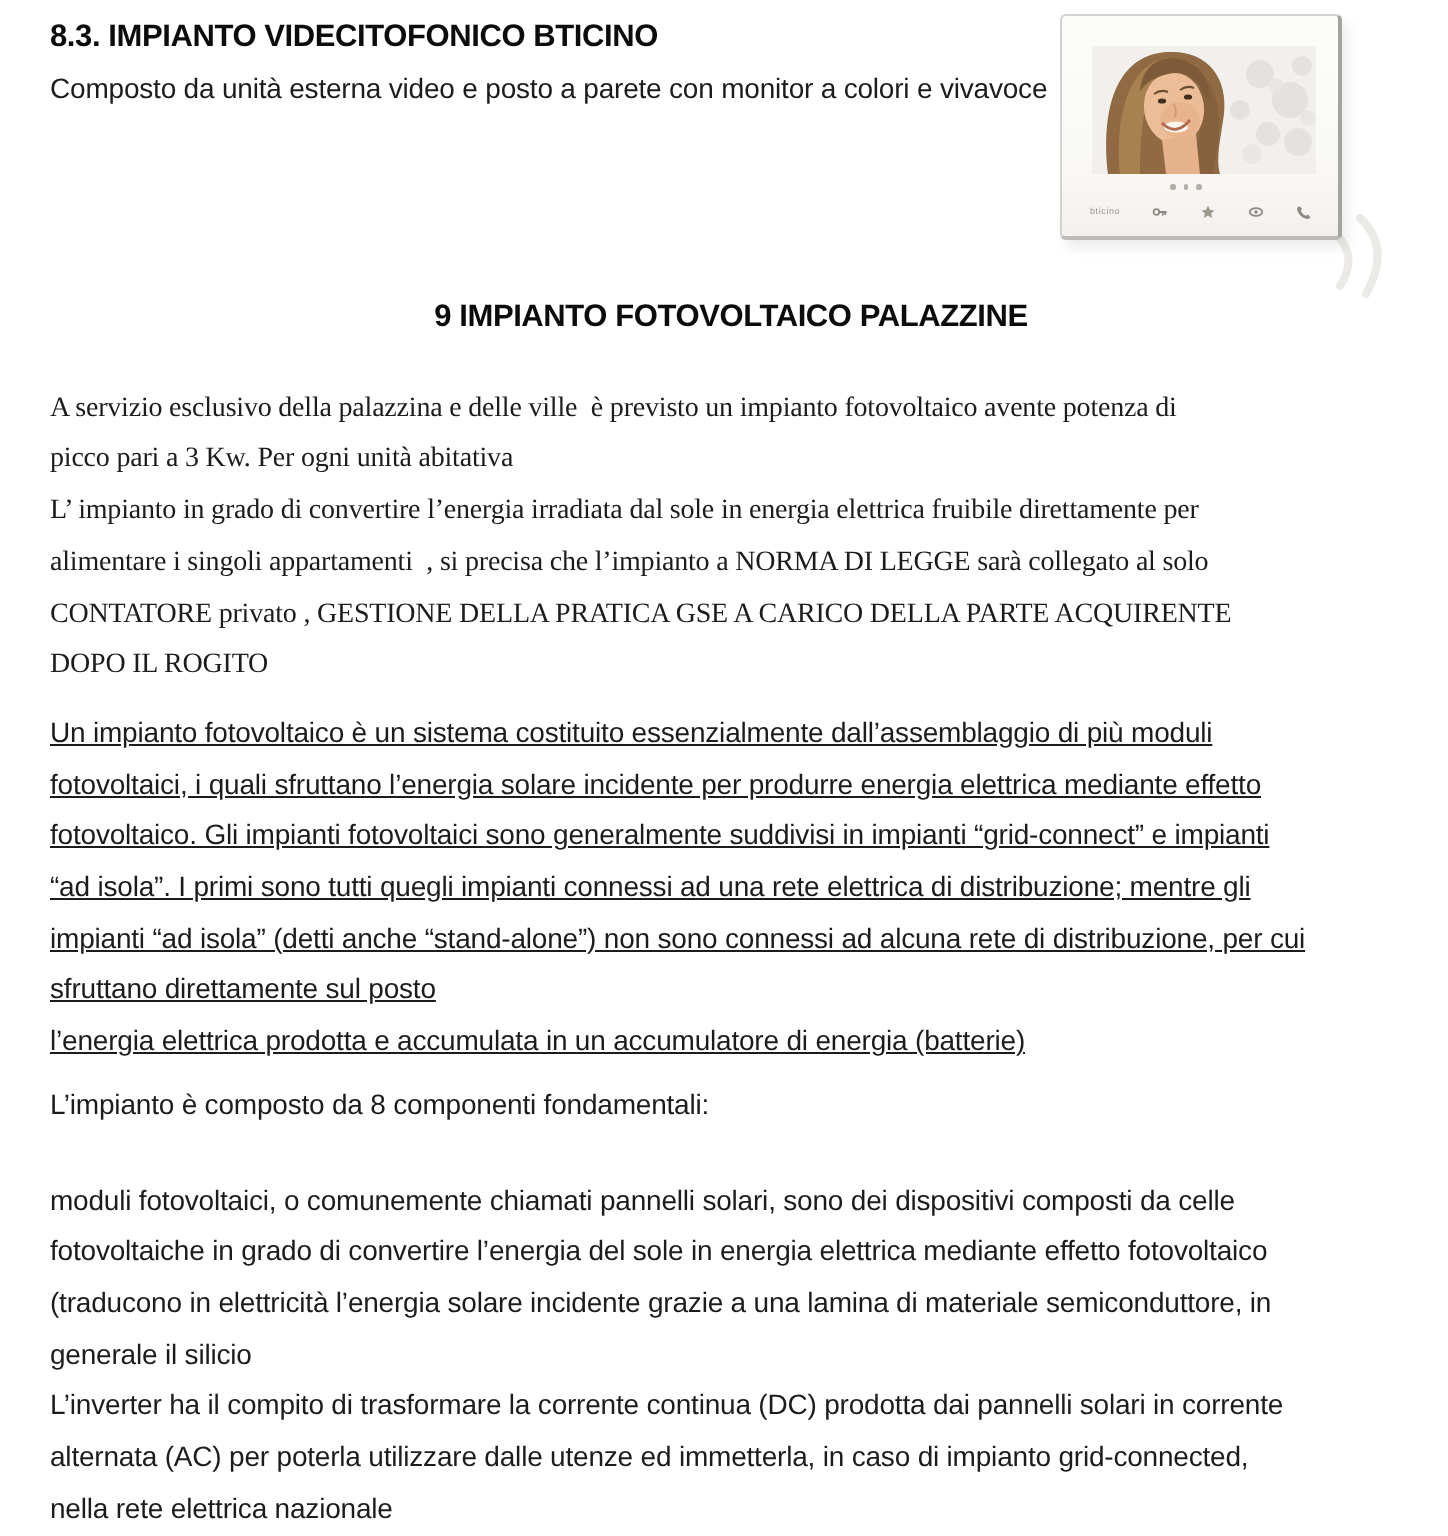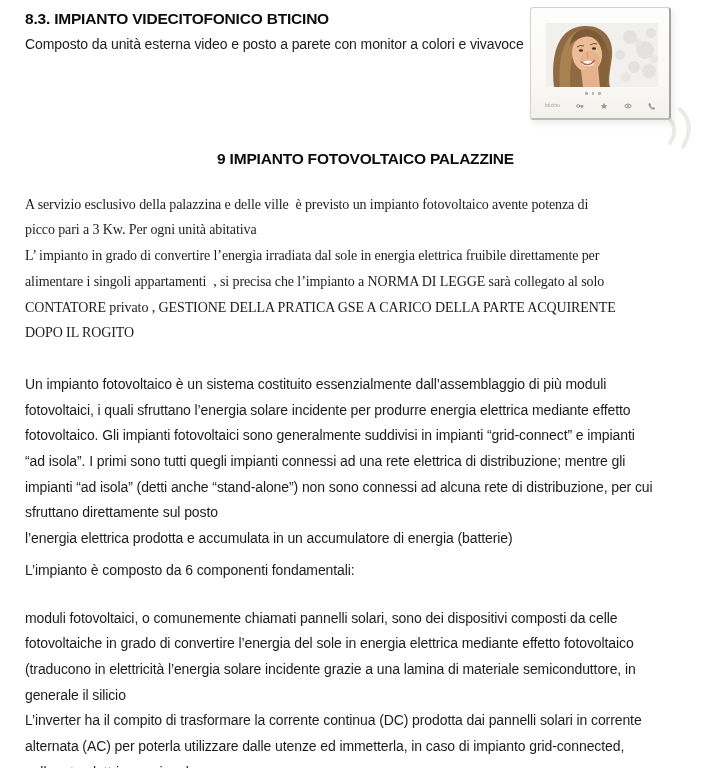--- a/index.html
+++ b/index.html
@@ -28,21 +28,21 @@
   .para {
     margin: 0;
     font-size: 14px;
     line-height: 25.7px;
     letter-spacing: -0.1px;
     color: #1c1c1c;
     white-space: pre-wrap;
   }
   .h-foto  { margin-top: 88px; text-align: center; }
   .p-serv  { margin-top: 20px; font-family: Liberation Serif, serif; }
-  .p-tipi  { margin-top: 26px; }
+  .p-tipi  { margin-top: 8px; text-decoration: underline; }
   .p-comp  { margin-top: 6px;  }
   .p-modu  { margin-top: 22px; }
 
   
   .intercom {
     position: absolute;
     left: 530px; top: 7px;
     width: 138px; height: 110px;
     margin: 0;
     background: linear-gradient(180deg, #fdfdfc 0%, #f9f8f5 70%, #f2f1ed 100%);
@@ -112,21 +112,21 @@
 alimentare i singoli appartamenti  , si precisa che l’impianto a NORMA DI LEGGE sarà collegato al solo
 CONTATORE privato , GESTIONE DELLA PRATICA GSE A CARICO DELLA PARTE ACQUIRENTE
 DOPO IL ROGITO</p>
     <p class="para p-tipi">Un impianto fotovoltaico è un sistema costituito essenzialmente dall’assemblaggio di più moduli
 fotovoltaici, i quali sfruttano l’energia solare incidente per produrre energia elettrica mediante effetto
 fotovoltaico. Gli impianti fotovoltaici sono generalmente suddivisi in impianti “grid-connect” e impianti
 “ad isola”. I primi sono tutti quegli impianti connessi ad una rete elettrica di distribuzione; mentre gli
 impianti “ad isola” (detti anche “stand-alone”) non sono connessi ad alcuna rete di distribuzione, per cui
 sfruttano direttamente sul posto
 l’energia elettrica prodotta e accumulata in un accumulatore di energia (batterie)</p>
-    <p class="para p-comp">L’impianto è composto da 6 componenti fondamentali:</p>
+    <p class="para p-comp">L’impianto è composto da 8 componenti fondamentali:</p>
     <p class="para p-modu">moduli fotovoltaici, o comunemente chiamati pannelli solari, sono dei dispositivi composti da celle
 fotovoltaiche in grado di convertire l’energia del sole in energia elettrica mediante effetto fotovoltaico
 (traducono in elettricità l’energia solare incidente grazie a una lamina di materiale semiconduttore, in
 generale il silicio
 L’inverter ha il compito di trasformare la corrente continua (DC) prodotta dai pannelli solari in corrente
 alternata (AC) per poterla utilizzare dalle utenze ed immetterla, in caso di impianto grid-connected,
 nella rete elettrica nazionale</p>
   </main>
 
   <svg class="watermark" width="72" height="52" viewBox="0 0 72 52">

